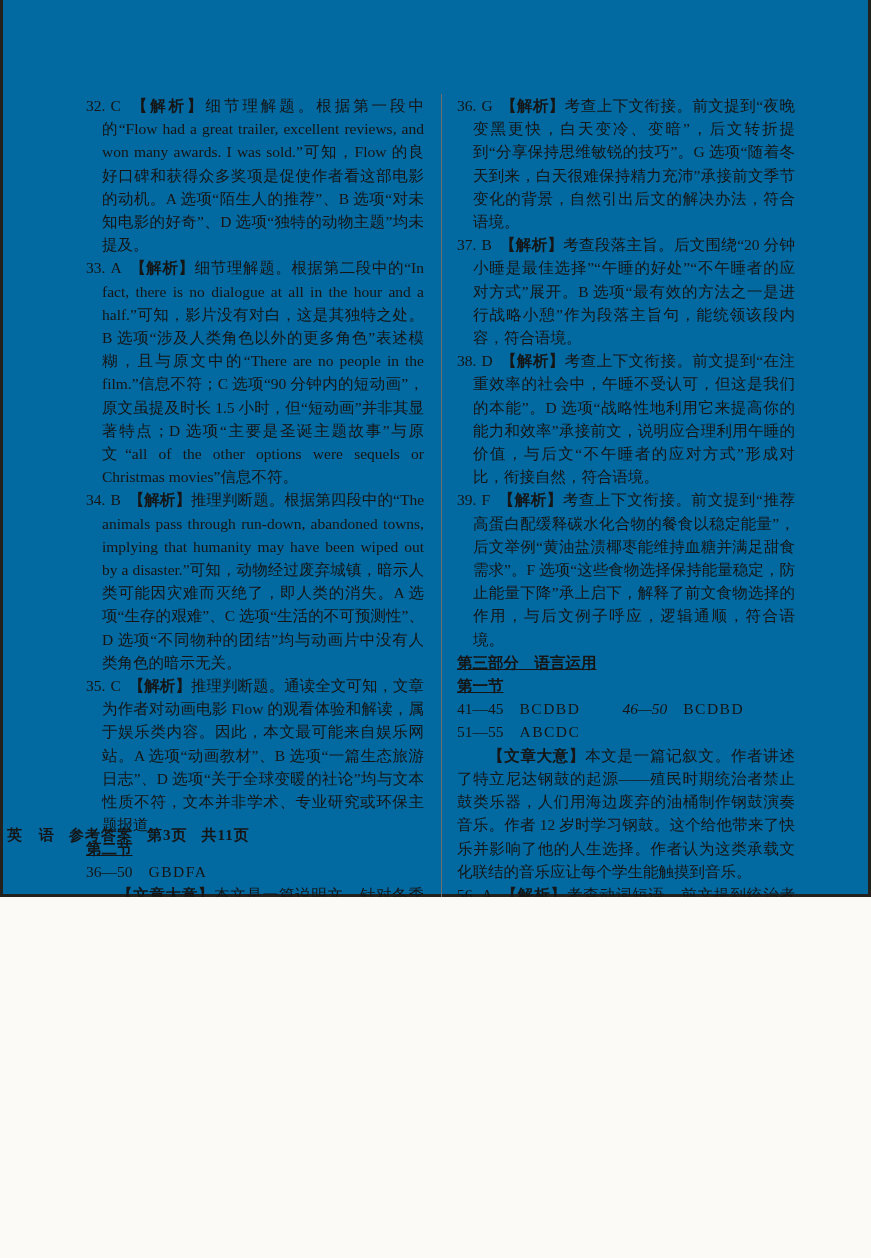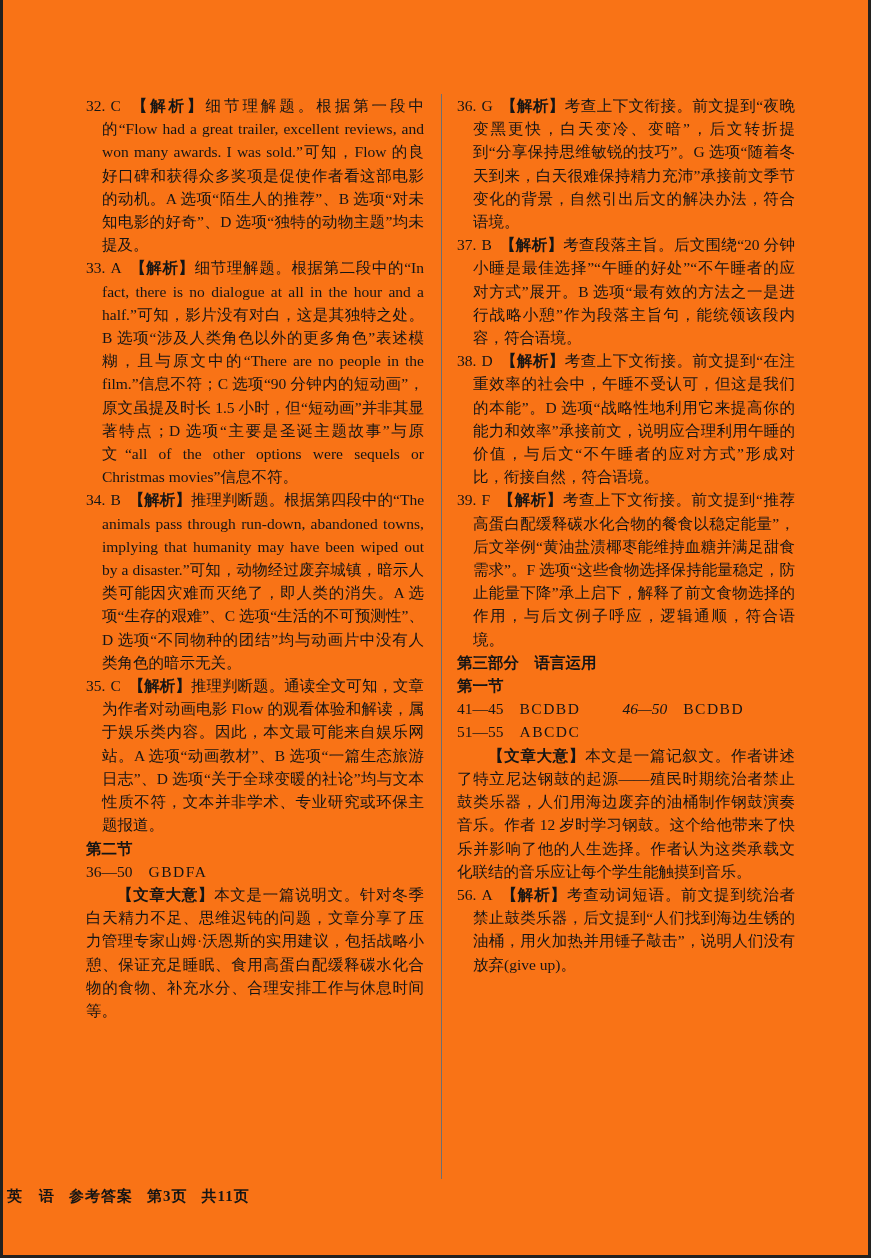--- a/index.html
+++ b/index.html
@@ -4,22 +4,22 @@
 <style>
   * { margin: 0; padding: 0; box-sizing: border-box; }
   html, body {
     width: 871px; height: 1258px;
     background: #fbfaf7;
     font-family: "Liberation Serif", "DejaVu Serif", serif;
     color: #151515;
   }
   .page {
     position: relative;
-    width: 871px; height: 1258px;
-    background: #f97316;
+    width: 871px; height: 897px;
+    background: #0369a1;
     overflow: hidden;
   }
   .scan-edge { position: absolute; background: #23211e; }
   .scan-edge.left   { left: 0; top: 0; width: 3px; height: 100%; }
   .scan-edge.right  { right: 0; top: 0; width: 3px; height: 100%; }
   .scan-edge.bottom { left: 0; bottom: 0; width: 100%; height: 3px; }
 
   .content {
     position: absolute;
     left: 86px; top: 94px;
@@ -37,21 +37,21 @@
     background: #6f6f6f;
     align-self: stretch;
     margin: 0 15px 0 17px;
   }
 
   .item { padding-left: 16px; text-indent: -16px; }
   .num { margin-right: 5px; }
   .ans { margin-right: 8px; }
   .label { font-weight: bold; }
 
-  .sec-header { font-weight: bold; }
+  .sec-header { font-weight: bold; text-decoration: underline; }
 
   .answers-line { }
   .answers-line .range { }
   .answers-line .letters { margin-left: 16px; letter-spacing: 1.5px; }
   .answers-line .pair2 { margin-left: 42px; font-style: italic; }
 
   .summary { text-indent: 2em; }
 
   .footer {
     position: absolute;

